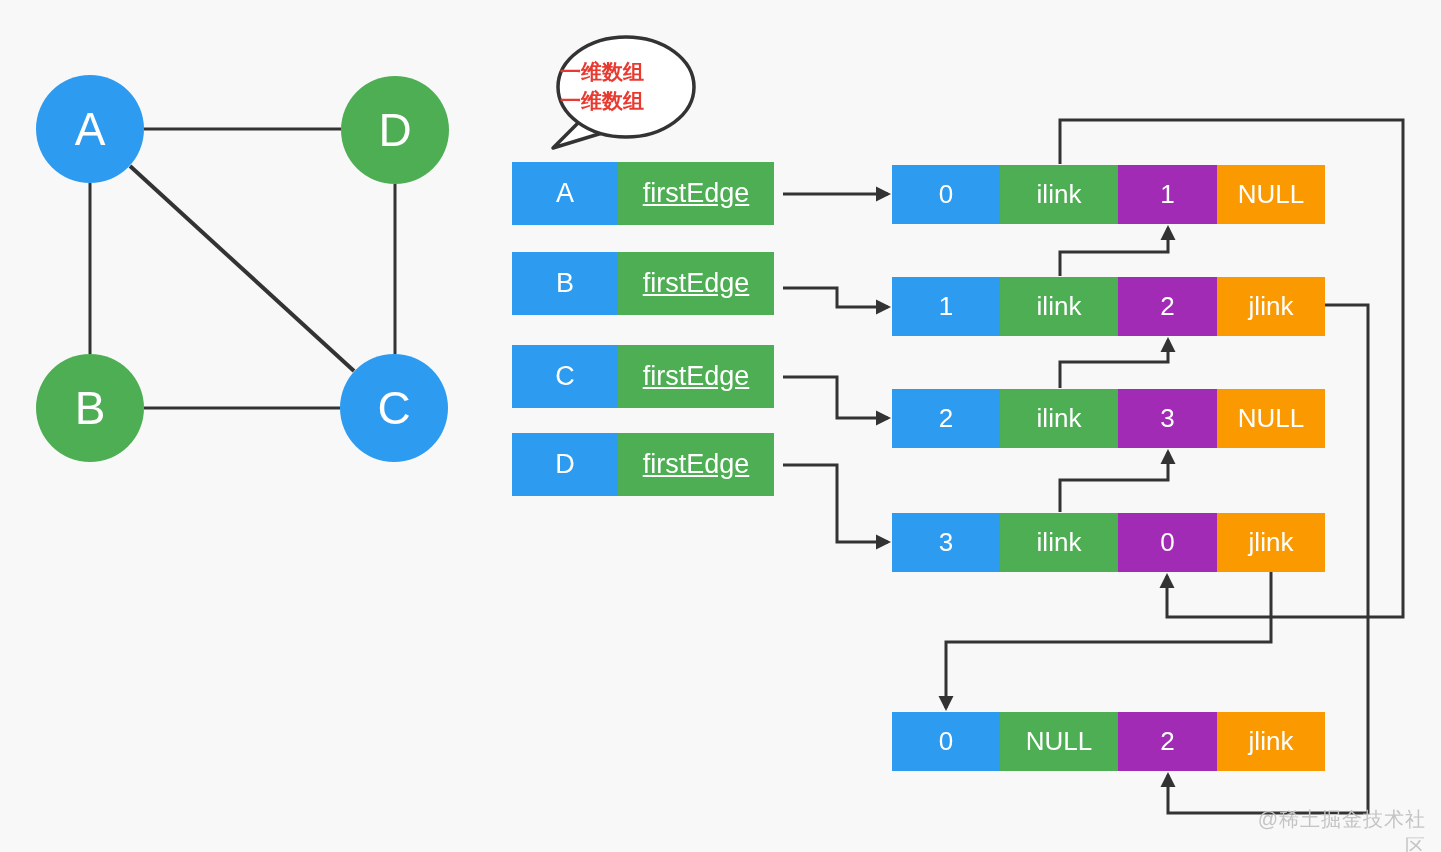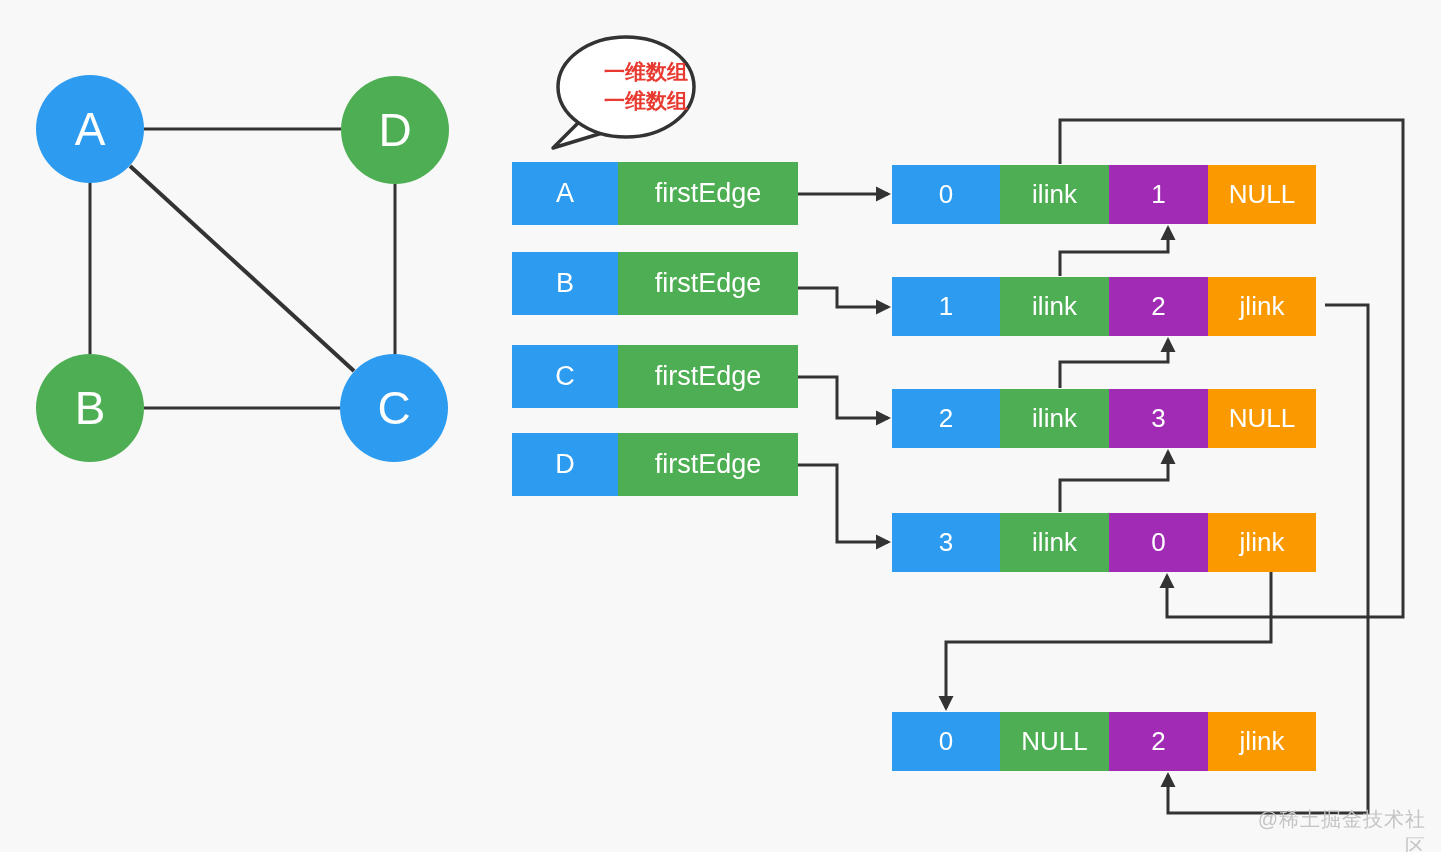--- a/index.html
+++ b/index.html
@@ -21,32 +21,32 @@
     position:absolute;width:108px;height:108px;border-radius:50%;
     display:flex;align-items:center;justify-content:center;
     color:var(--white);font-size:46px;line-height:1;
   }
   .gnode.blue{background:var(--blue);} .gnode.green{background:var(--green);}
 
   .vrow{position:absolute;left:512px;height:63px;display:flex;}
   .vcell{display:flex;align-items:center;justify-content:center;
     color:var(--white);font-size:27px;font-weight:500;}
   .vcell.vlabel{width:106px;background:var(--blue);}
-  .vcell.vptr{width:180px;background:var(--green);}
+  .vcell.vptr{width:156px;background:var(--green);text-decoration:underline;}
 
   .erow{position:absolute;left:892px;height:59px;display:flex;}
   .ecell{display:flex;align-items:center;justify-content:center;
     color:var(--white);font-size:26px;font-weight:500;}
   .ecell.c0{width:108px;background:var(--blue);}
-  .ecell.c1{width:109px;background:var(--green);}
+  .ecell.c1{width:118px;background:var(--green);}
   .ecell.c2{width:99px;background:var(--purple);}
   .ecell.c3{width:108px;background:var(--orange);}
 
   .callout-text{
-    position:absolute;left:576px;top:57px;width:140px;text-align:center;
+    position:absolute;left:532px;top:57px;width:140px;text-align:center;
     color:var(--red);font-size:21px;font-weight:bold;line-height:29px;
   }
   .watermark{
     position:absolute;left:1250px;top:806px;width:176px;text-align:right;
     color:var(--wm);font-size:20px;letter-spacing:1px;
   }
 </style>
 </head>
 <body>
 

